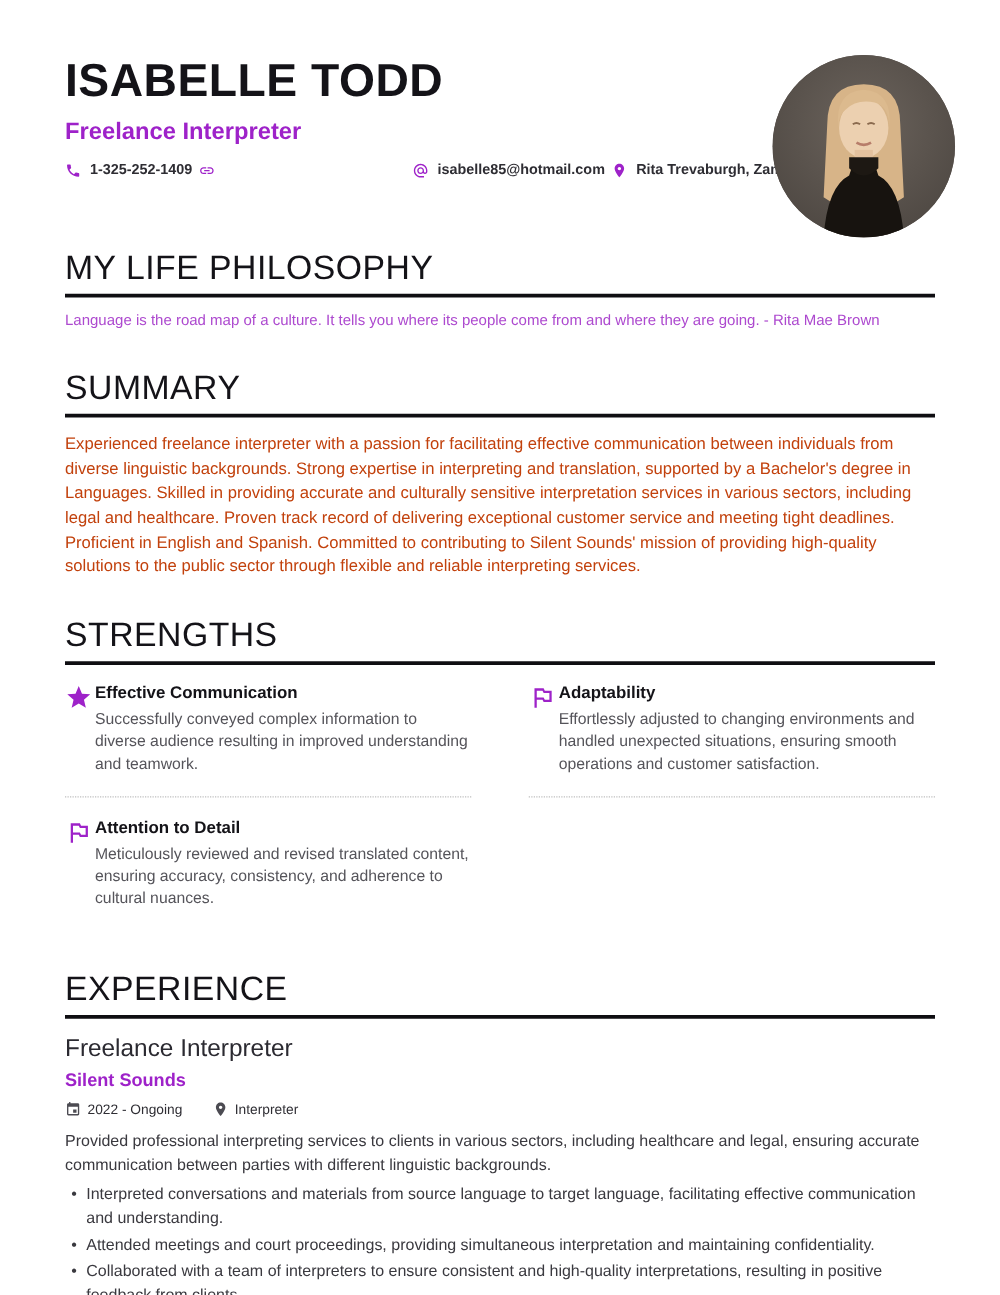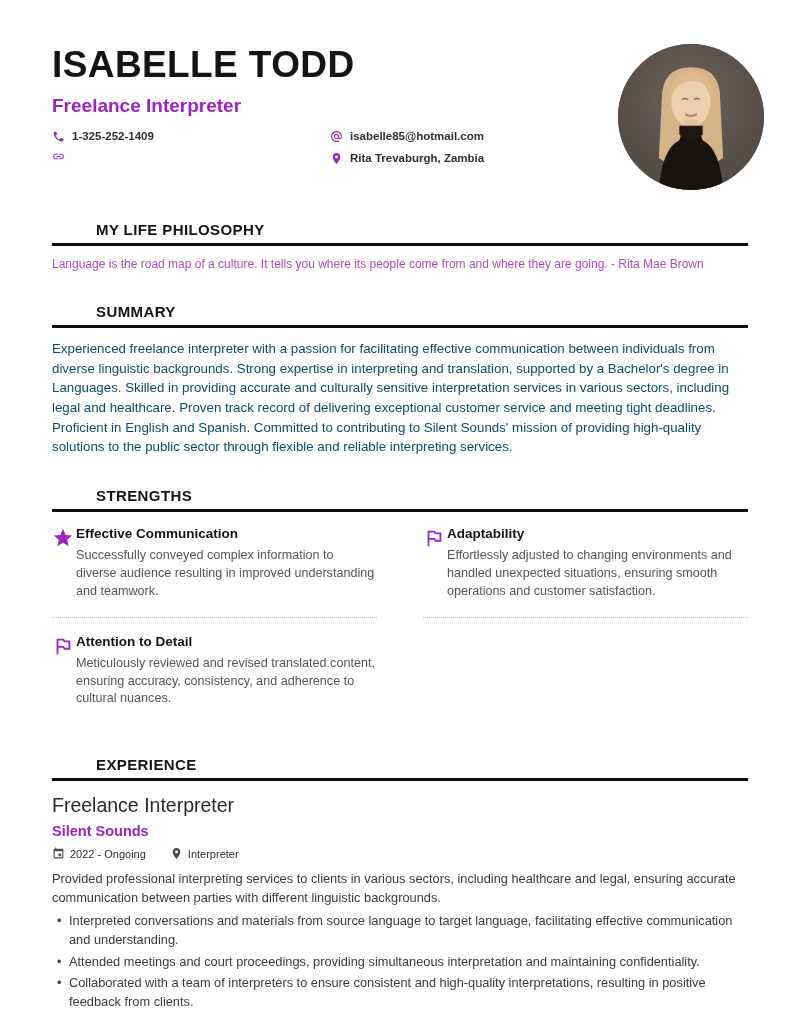--- a/index.html
+++ b/index.html
@@ -10,42 +10,42 @@
     padding:44px 52px 40px; overflow:hidden;
   }
   
   .header { position:relative; }
   .name {
     font-size:37px; font-weight:800; letter-spacing:0.4px; color:#141318;
     margin-bottom:9px;
   }
   .job-title { font-size:19px; font-weight:700; margin-bottom:11px; }
   .contact { display:flex; align-items:flex-start; }
-  .contact-col { display:flex; flex-direction:column; gap:5px; }
+  .contact-col { display:flex; flex-direction:row; gap:5px; }
   .contact-col.left { width:278px; }
   .contact-row {
     display:flex; align-items:center; gap:7px;
     font-size:11.5px; font-weight:700; color:#2e2d33; line-height:17px;
   }
   .contact-row .cicon { display:inline-flex; width:13px; height:13px; }
   .contact-row .cicon svg { width:13px; height:13px; }
   .photo {
     position:absolute; top:0; right:-16px; width:146px; height:146px;
     border-radius:50%; overflow:hidden; background:#57504b;
   }
   .photo svg { width:100%; height:100%; display:block; }
   
   .section { margin-top:30px; }
   .section.first { margin-top:54px; }
   .sec-head { border-bottom:3px solid #0f0e12; padding-bottom:5px; }
-  .sec-head h2 { font-size:15px; font-weight:700; letter-spacing:0.4px; color:#141318;margin-left:44px; }
+  .sec-head h2 { font-size:27px; font-weight:400; letter-spacing:0.4px; color:#141318; }
   
   .quote { margin-top:10px; font-size:12px; line-height:1.42; }
   
-  .summary-text { margin-top:11px; font-size:13.3px; line-height:1.48; color:#0c4a6e; }
+  .summary-text { margin-top:11px; font-size:13.3px; line-height:1.48; color:#c2410c; }
   
   .str-grid {
     margin-top:14px; display:grid; grid-template-columns:1fr 1fr;
     column-gap:46px; row-gap:16px;
   }
   .strength { display:flex; padding-bottom:16px; }
   .strength.divider { border-bottom:1px dotted #bfbfbf; }
   .str-icon { flex:0 0 24px; padding-top:1px; }
   .str-icon svg { width:22px; height:22px; }
   .str-title { font-size:13.5px; font-weight:700; color:#141318; margin-bottom:6px; }

